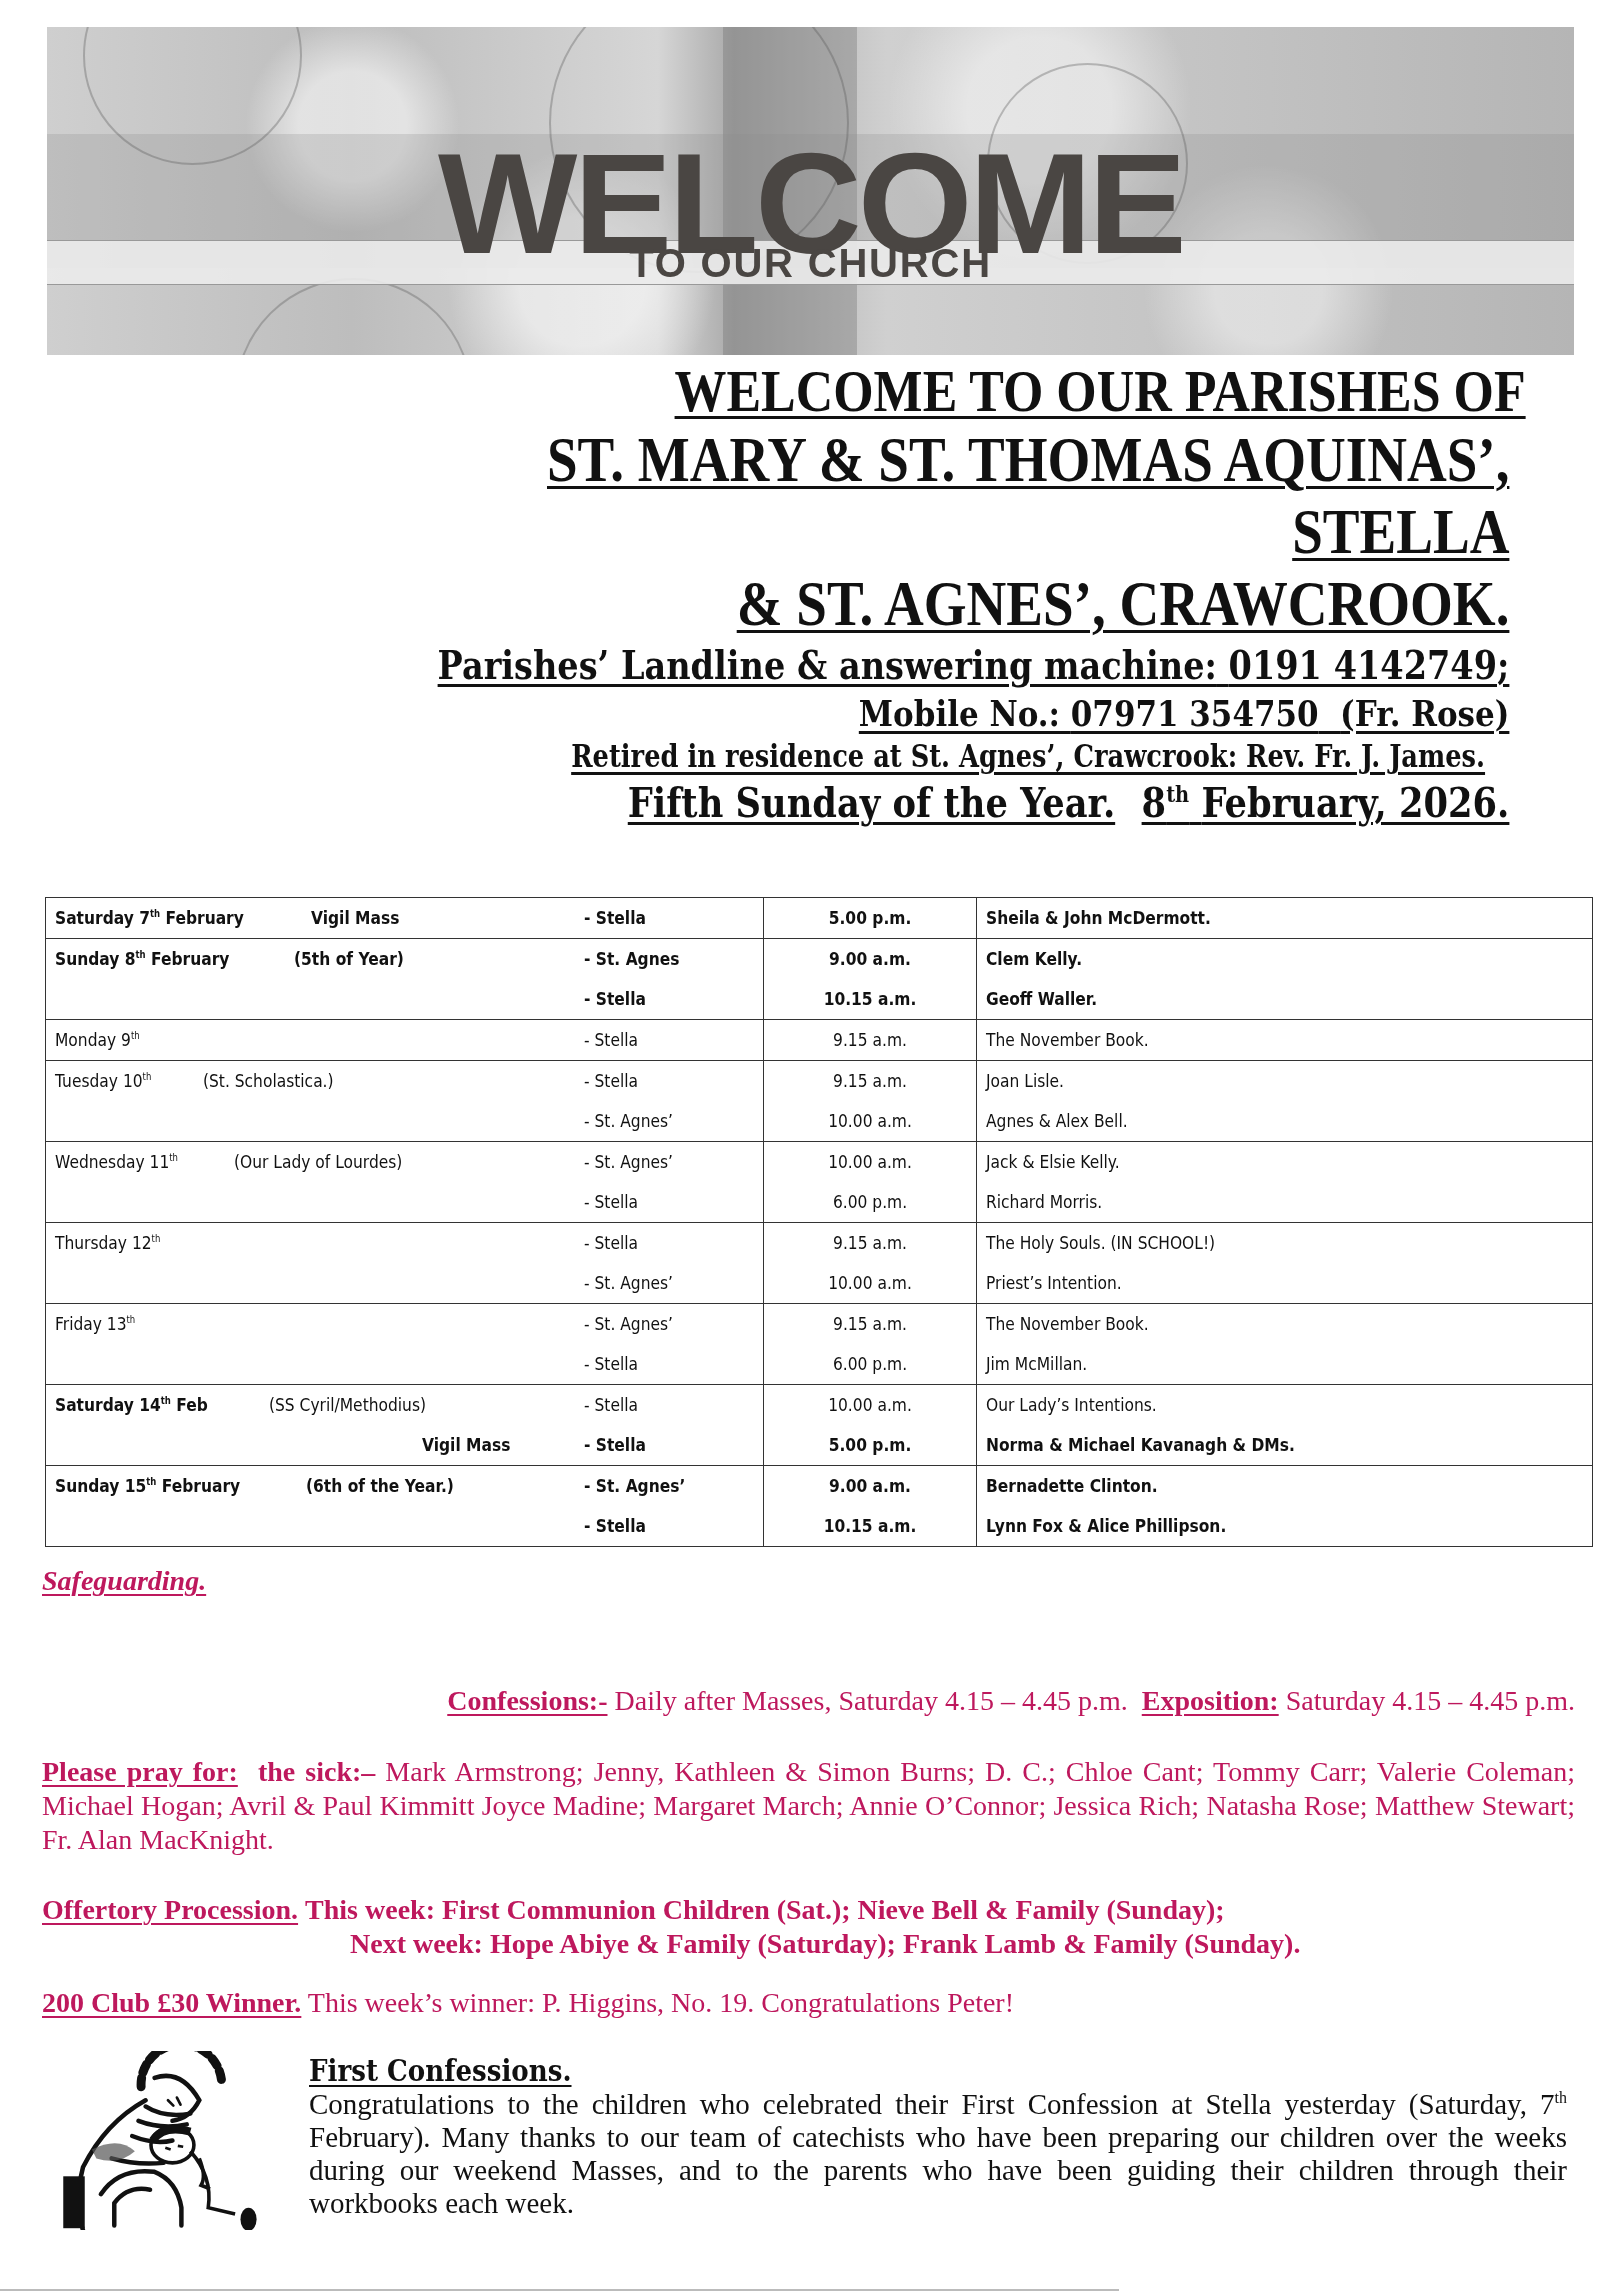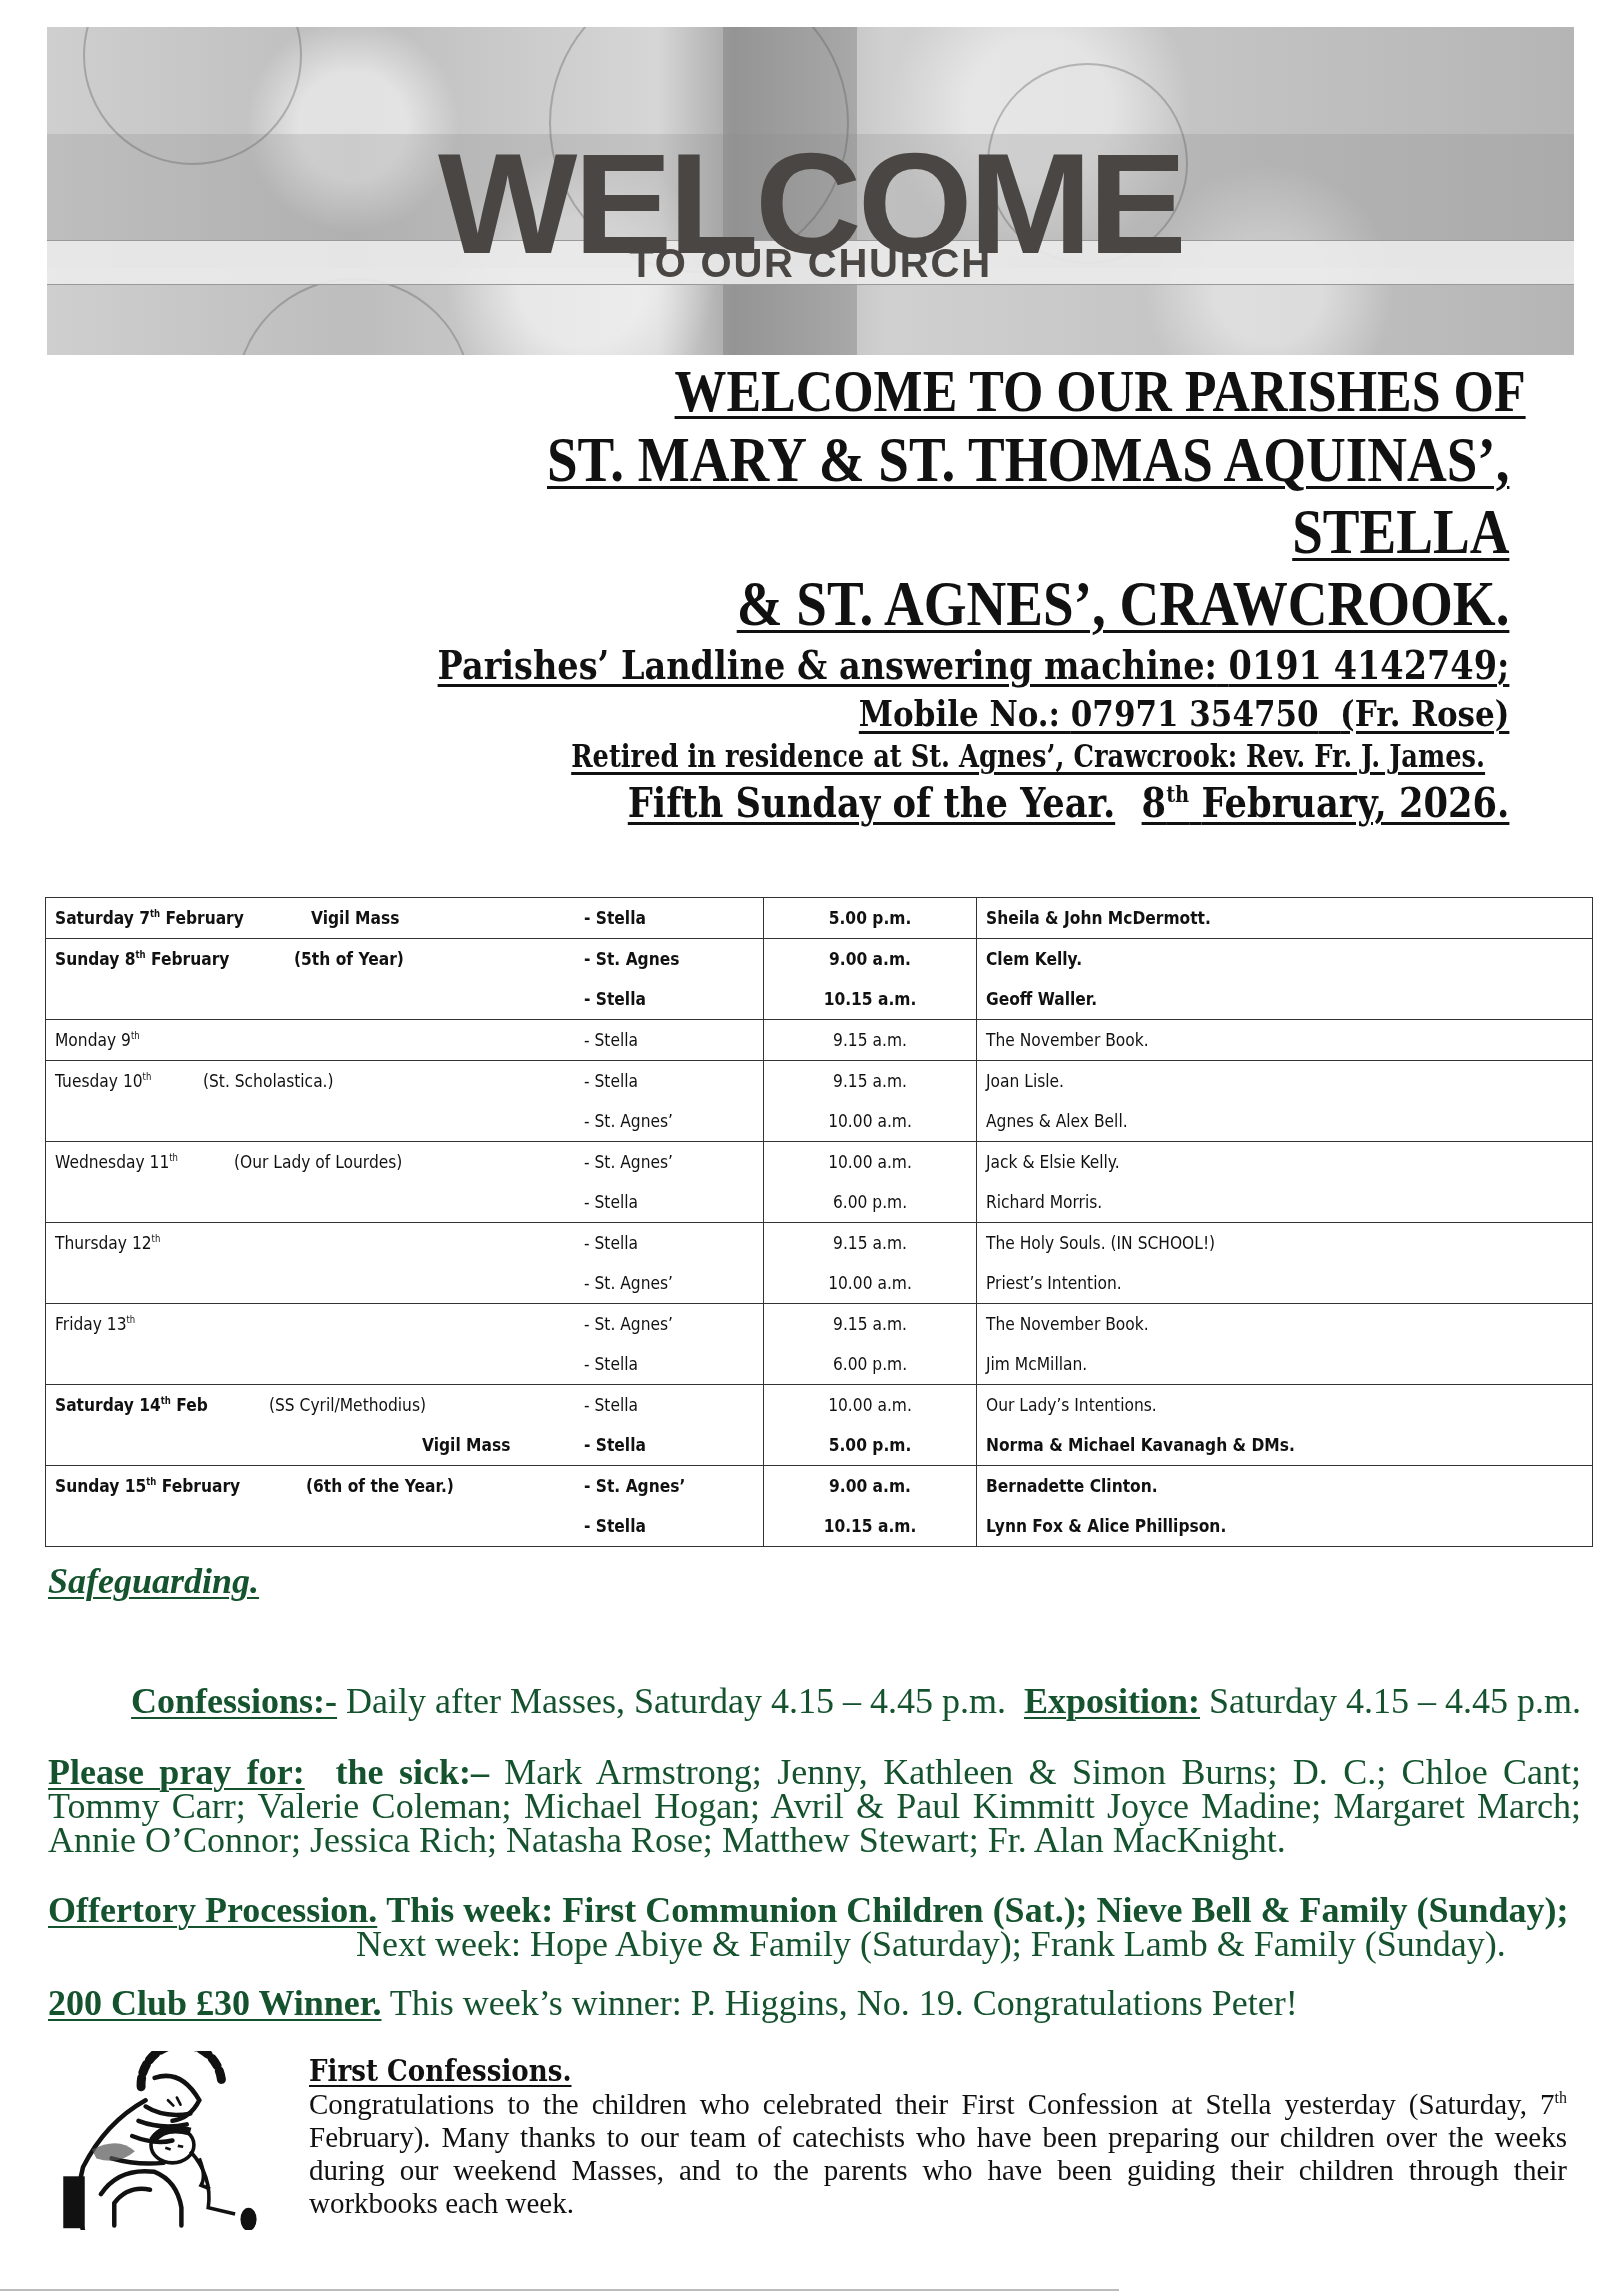--- a/index.html
+++ b/index.html
@@ -46,21 +46,21 @@
   table.sched td { border: 1.8px solid #333; padding: 0 9px; vertical-align: top; line-height: 40px; }
   table.sched td.c1 { width: 699px; }
   table.sched td.c2 { width: 194px; text-align: center; }
   .line { display: flex; justify-content: space-between; white-space: nowrap; }
   .line .l { display: flex; gap: 0; }
   .line .r { padding-right: 0; min-width: 170px; text-align: left; }
   .b { font-weight: bold; }
   .cond { display: inline-block; transform: scaleX(0.86); transform-origin: left center; }
   .cond-c { display: inline-block; transform: scaleX(0.86); }
 
-  .doc { position: absolute; left: 48px; width: 1533px; font-family: "Liberation Serif", serif; font-size: 36px; line-height: 34px; color: #14532d; }
+  .doc { position: absolute; left: 42px; width: 1533px; font-family: "Liberation Serif", serif; font-size: 28px; line-height: 34px; color: #be185d; }
   .hd { font-weight: bold; text-decoration: underline; text-decoration-thickness: 1.8px; text-underline-offset: 3.6px; }
   .hd-i { font-weight: bold; font-style: italic; text-decoration: underline; text-decoration-thickness: 1.8px; text-underline-offset: 3.6px; }
   p { margin: 0; }
   .just { text-align: justify; text-align-last: left; }
 
   .fc-img { position: absolute; left: 56px; top: 2051px; width: 215px; height: 179px; }
   .fc-text { position: absolute; left: 309px; top: 2055px; width: 1258px; font-family: "Liberation Serif", serif; font-size: 29px; line-height: 33px; text-align: justify; text-align-last: left; }
   .fc-head { font-family: "DejaVu Serif", serif; font-weight: bold; font-size: 29px; text-decoration: underline; text-decoration-thickness: 1.8px; text-underline-offset: 3.6px; display: inline-block; transform: scaleX(0.9); transform-origin: left center; }
   .bottom-line { position: absolute; left: 0; top: 2289px; width: 1119px; height: 1.8px; background: #bbb; }
 </style>
@@ -296,21 +296,21 @@
 <div class="doc" style="top:1684px;text-align:right;">
   <p><span class="hd">Confessions:-</span> <span>Daily after Masses, Saturday 4.15 – 4.45 p.m.</span>&nbsp;&nbsp;<span class="hd">Exposition:</span> <span>Saturday 4.15 – 4.45 p.m.</span></p>
 </div>
 
 <div class="doc" style="top:1755px;">
   <p class="just"><span class="hd">Please pray for:</span><b>&nbsp;&nbsp;<span>the sick:–</span></b> <span>Mark Armstrong; Jenny, Kathleen &amp; Simon Burns; D. C.; Chloe Cant; Tommy Carr; Valerie Coleman; Michael Hogan; Avril &amp; Paul Kimmitt Joyce Madine; Margaret March; Annie O’Connor; Jessica Rich; Natasha Rose; Matthew Stewart; Fr. Alan MacKnight.</span></p>
 </div>
 
 <div class="doc" style="top:1893px;">
   <p><span class="hd">Offertory Procession.</span> <b>This week:  First Communion Children (Sat.); Nieve Bell &amp; Family (Sunday);</b></p>
-  <p style="padding-left:308px;">Next week: Hope Abiye &amp; Family (Saturday); Frank Lamb &amp; Family (Sunday).</p>
+  <p style="padding-left:308px;font-weight:bold;">Next week: Hope Abiye &amp; Family (Saturday); Frank Lamb &amp; Family (Sunday).</p>
 </div>
 
 <div class="doc" style="top:1986px;">
   <p><span class="hd">200 Club £30 Winner.</span> <span>This week’s winner: P. Higgins, No. 19. Congratulations Peter!</span></p>
 </div>
 
 <svg class="fc-img" viewBox="0 0 240 200">
   <g fill="none" stroke="#111" stroke-width="5" stroke-linecap="round">
     <path d="M95 40 A45 45 0 0 1 185 35" stroke-width="10" stroke-dasharray="10 6"></path>
     <path d="M110 30 Q140 20 160 55 Q150 75 130 78"></path>

